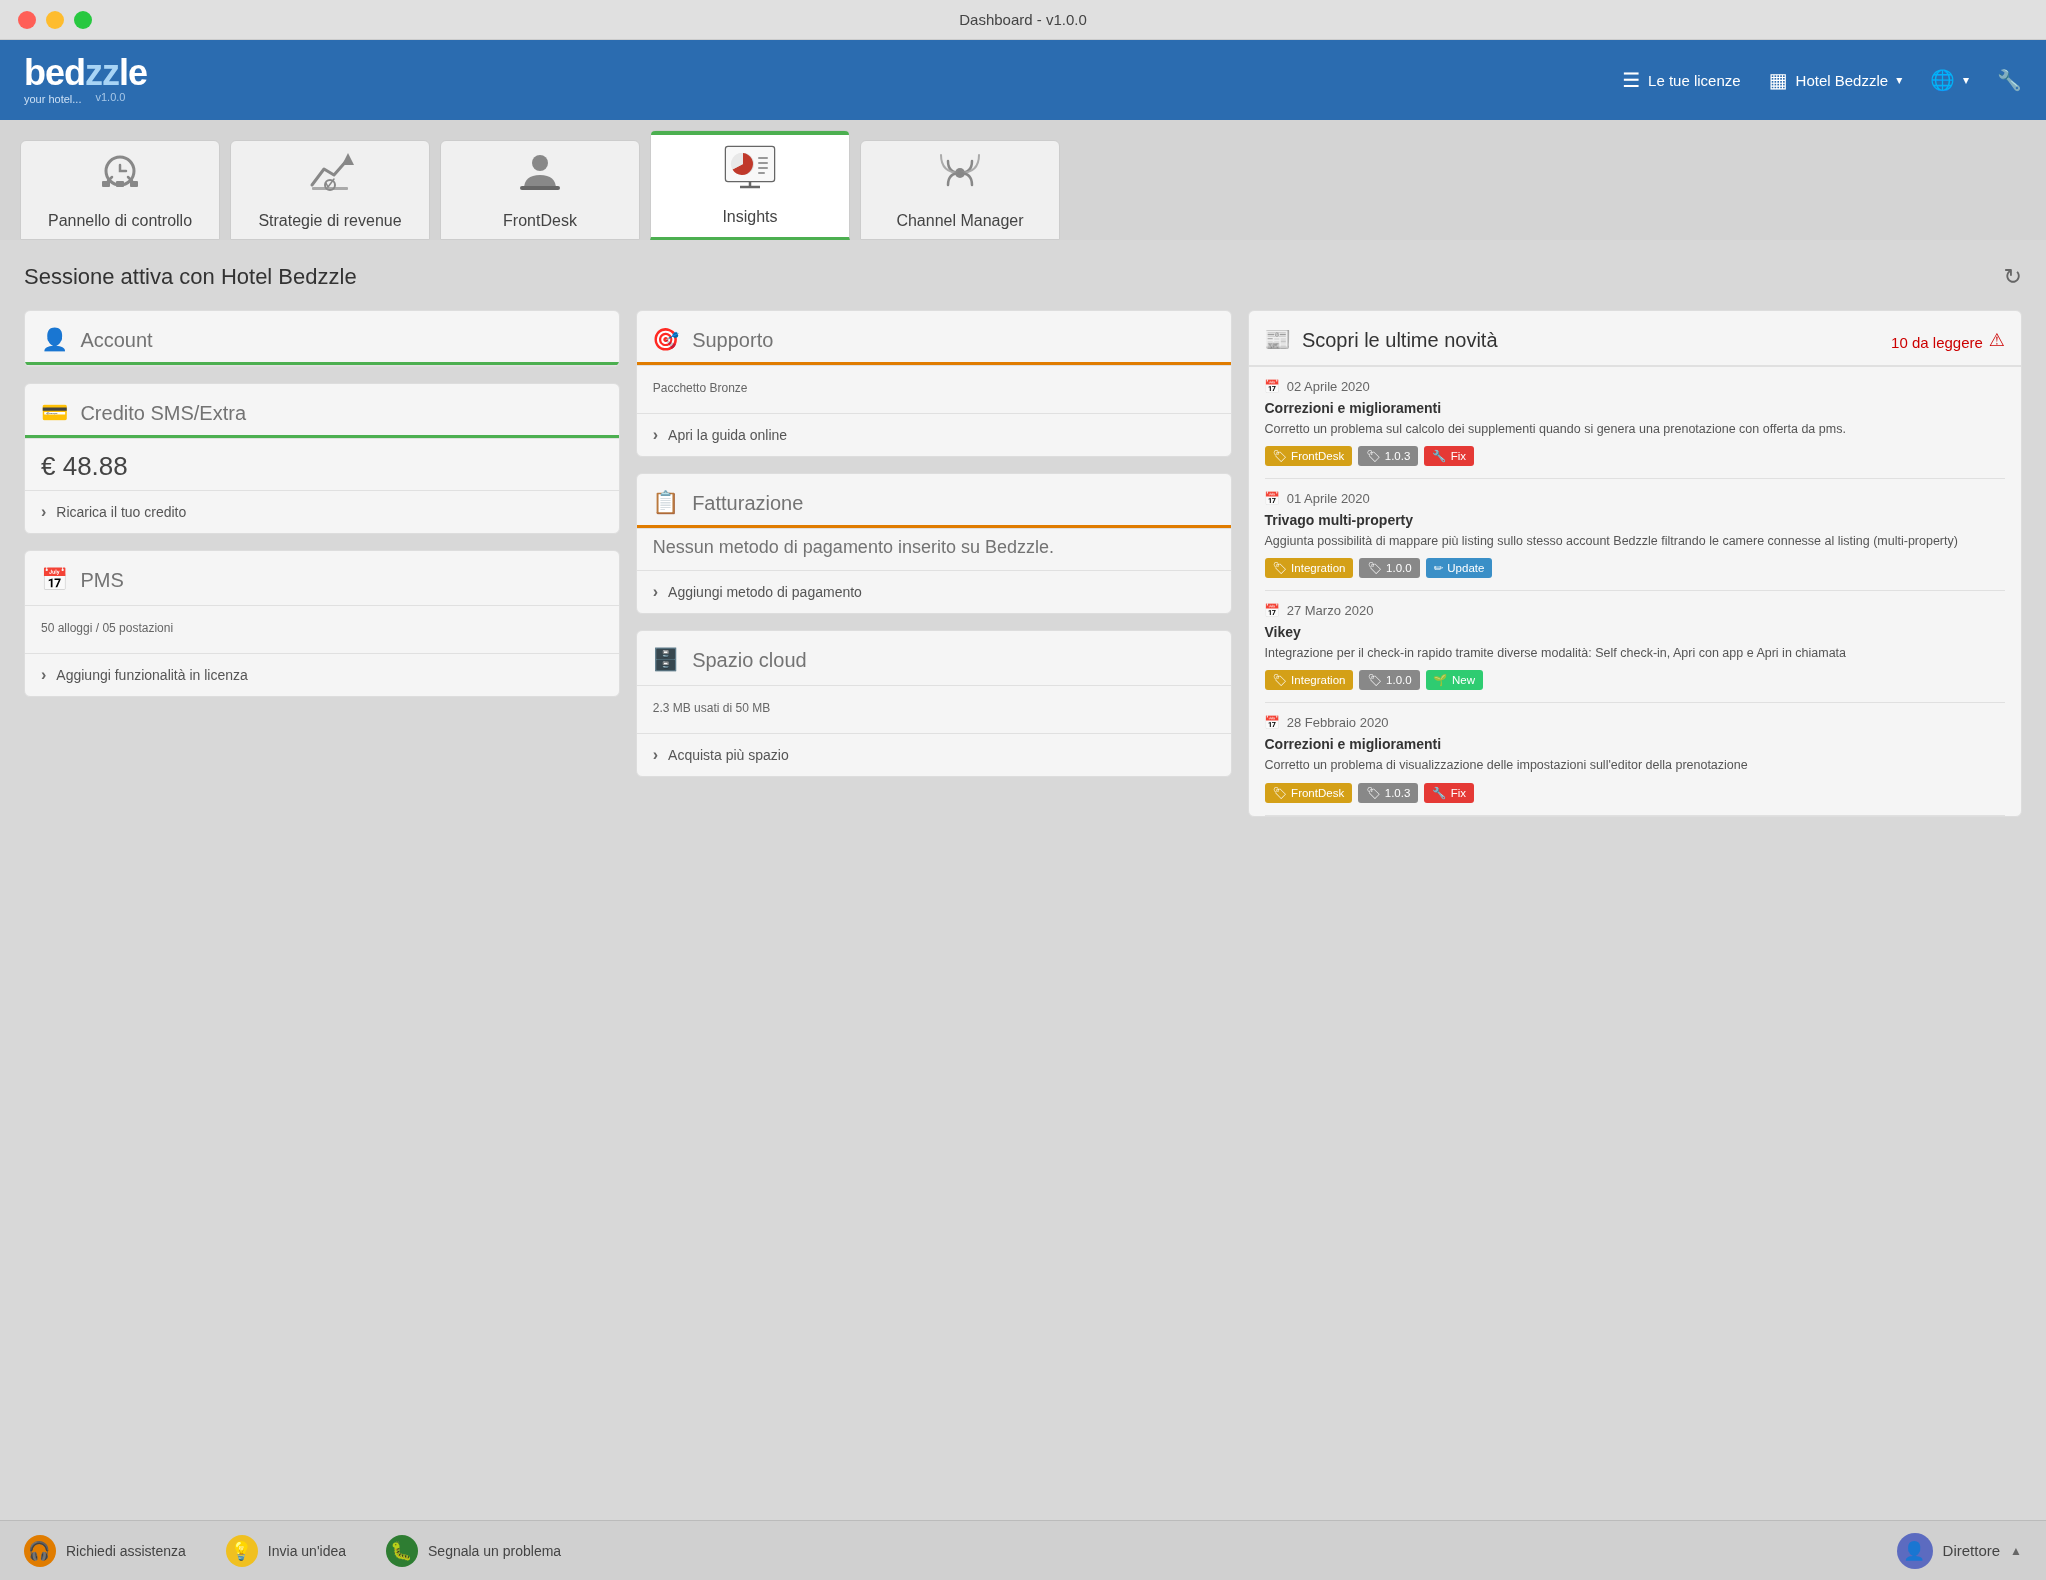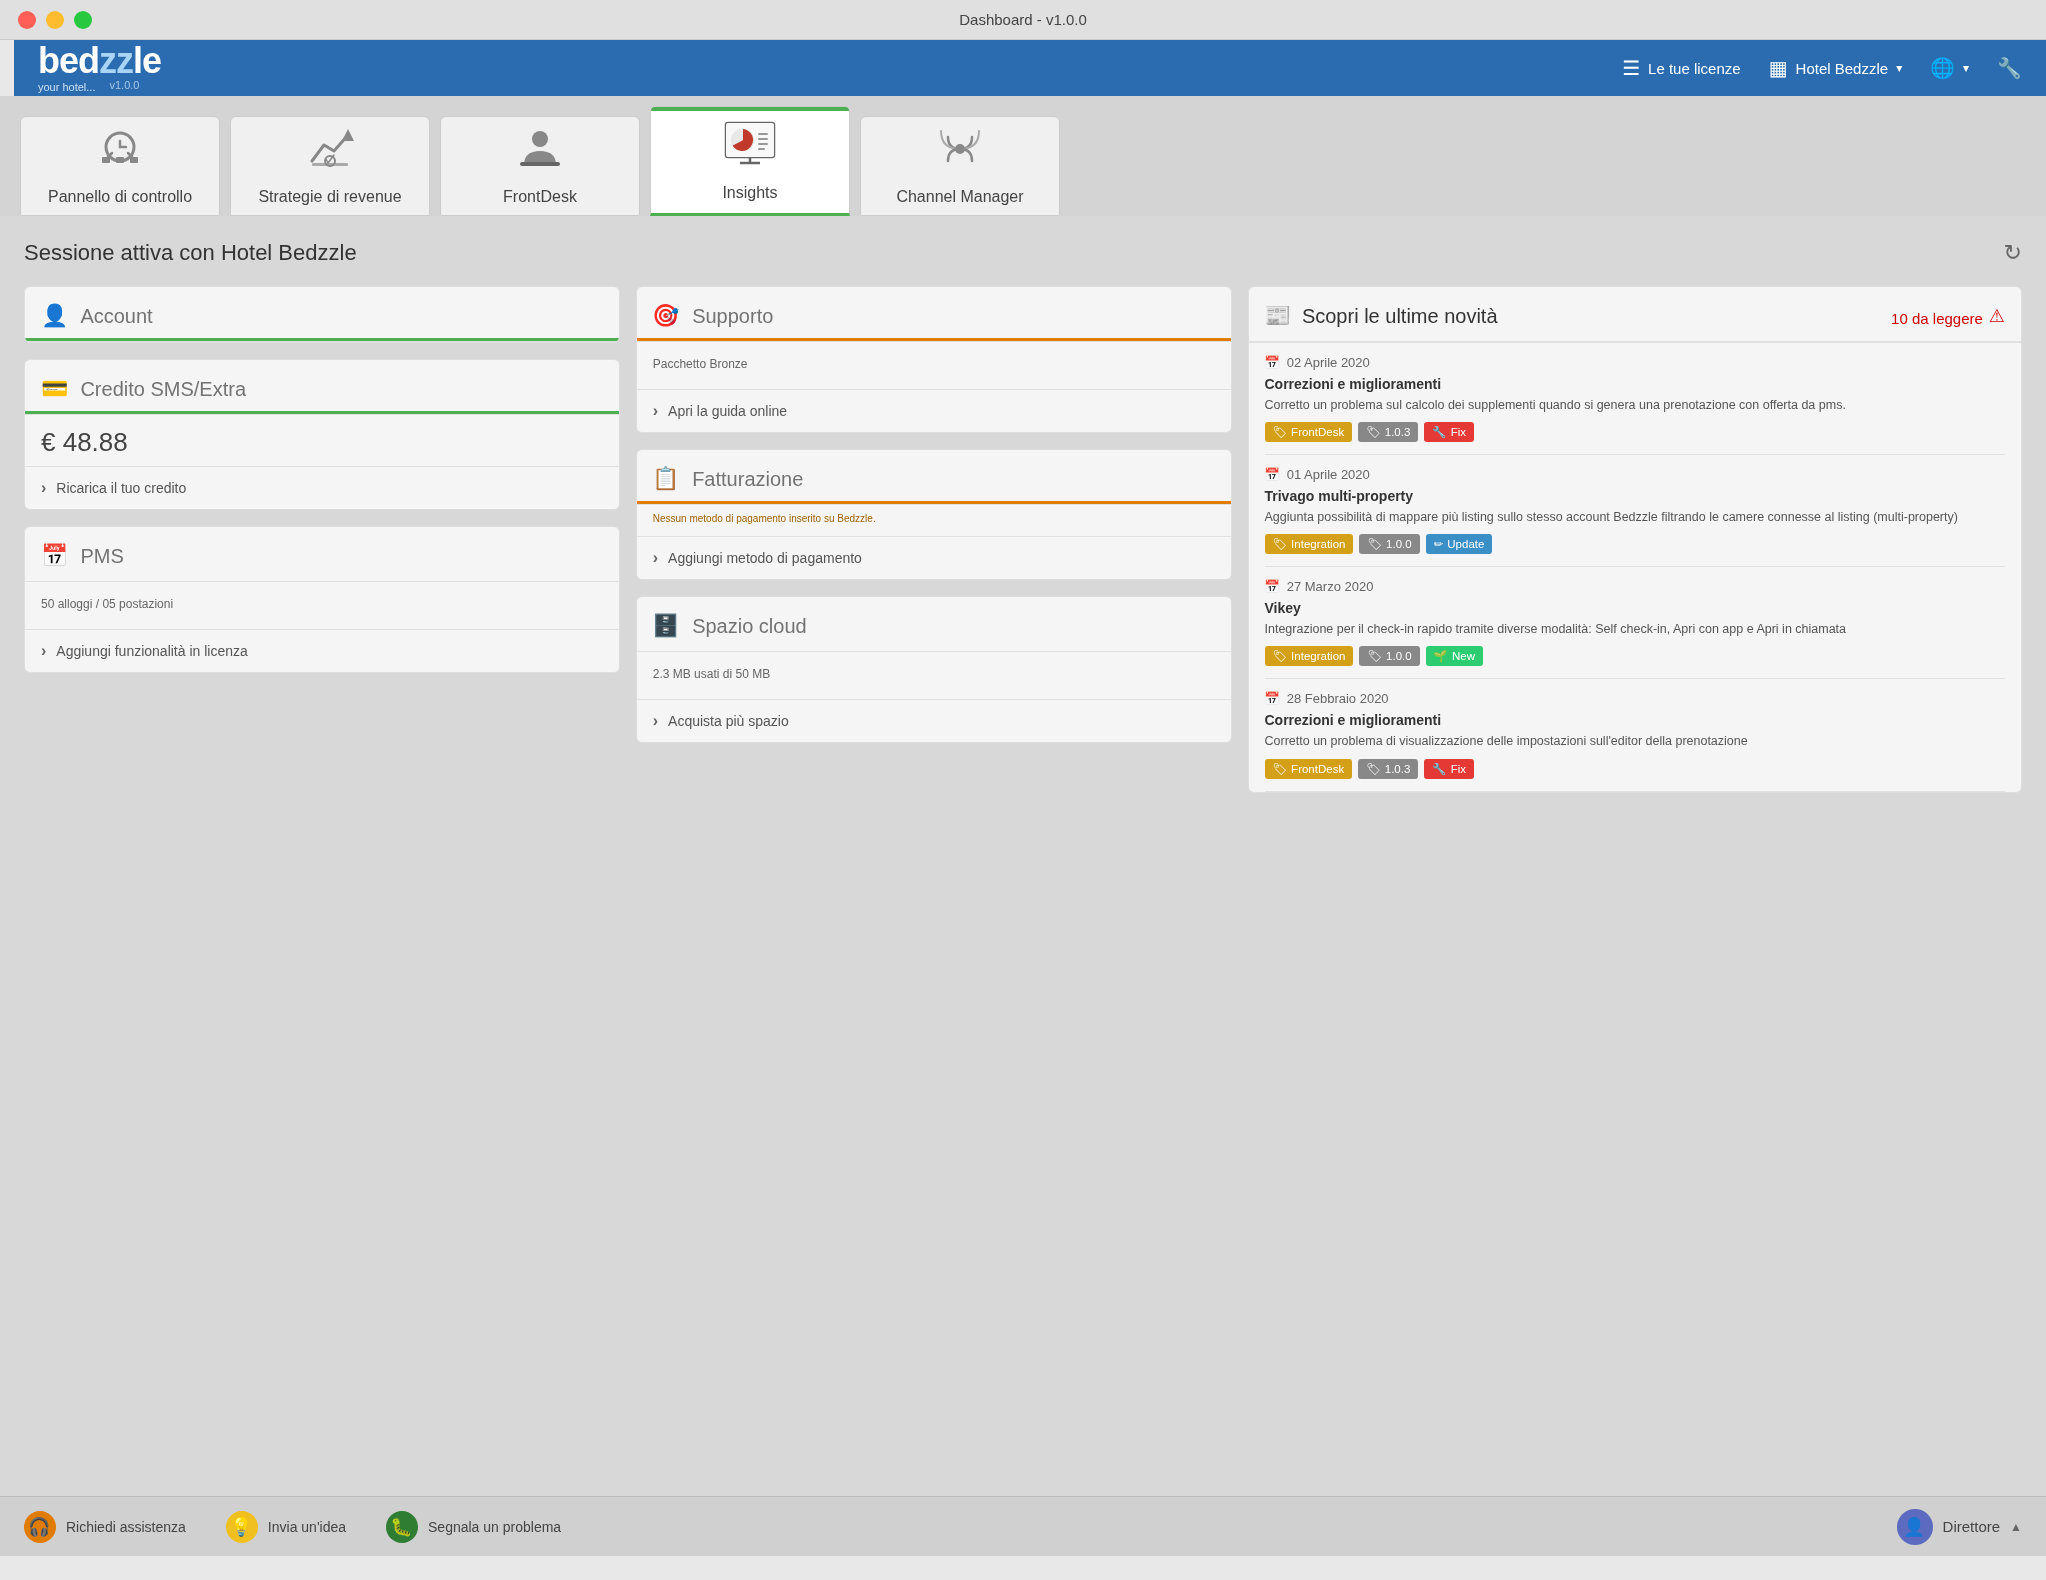--- a/index.html
+++ b/index.html
@@ -41,26 +41,25 @@
     .tb-max { background: #28c840; }
     .titlebar-title {
       font-size: 15px;
       color: #444;
       font-weight: 500;
     }
 
     
     .navbar {
       background: #2b6cb0;
-      height: 56px;
+      height: 80px;
       display: flex;
       align-items: center;
       padding: 0 24px;
       gap: 24px;
-      margin-left: 14px;
     }
     .logo-area {
       display: flex;
       flex-direction: column;
       align-items: flex-start;
     }
     .logo-text {
       font-size: 36px;
       font-weight: bold;
       color: white;
@@ -247,22 +246,22 @@
       color: #555;
       cursor: pointer;
       border-top: 1px solid #e0e0e0;
     }
     .card-link-arrow {
       font-size: 16px;
       color: #666;
       font-weight: bold;
     }
     .card-text {
-      font-size: 10px;
-      color: #a16207;
+      font-size: 18px;
+      color: #737373;
       padding: 8px 16px 12px;
     }
 
     
     .left-col {
       display: flex;
       flex-direction: column;
       gap: 16px;
     }
     .mid-col {

